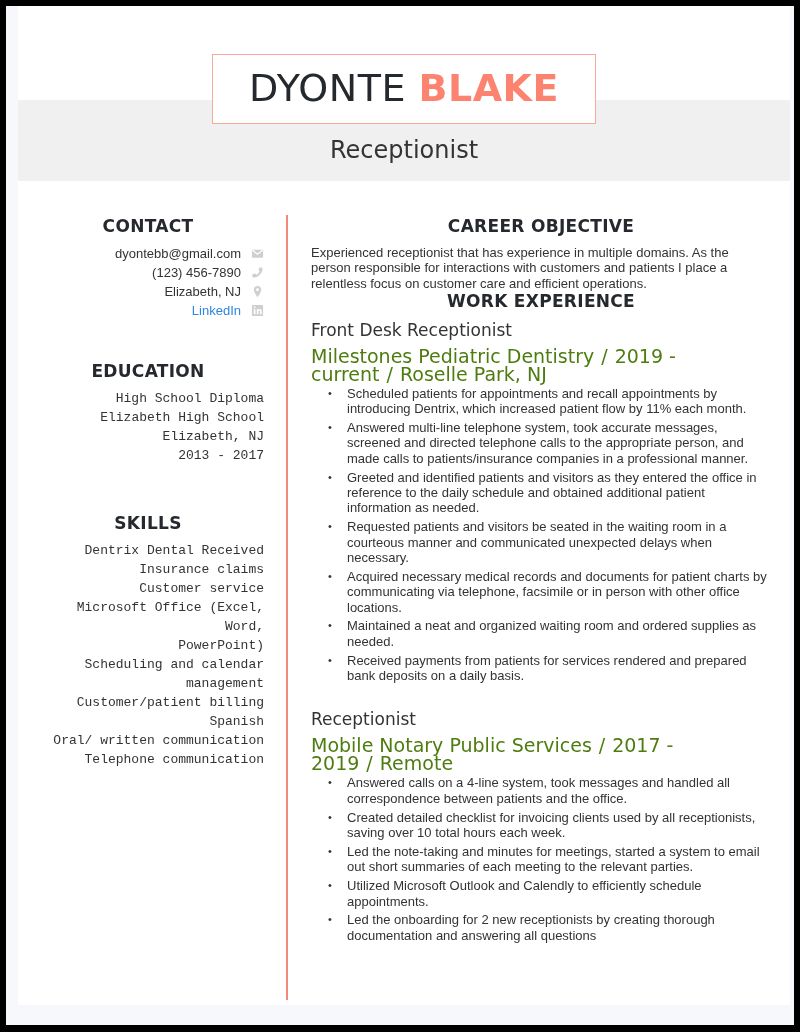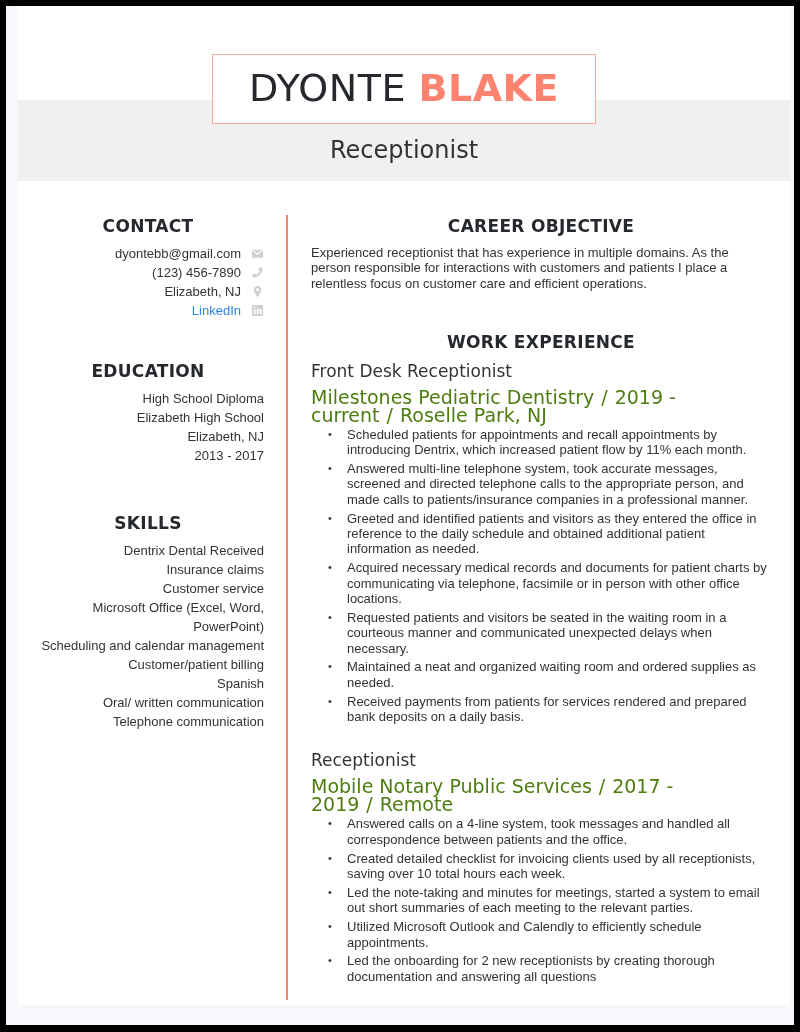--- a/index.html
+++ b/index.html
@@ -90,38 +90,39 @@
     display: inline-flex;
     align-items: center;
     justify-content: center;
   }
   .icon svg { width: 13px; height: 13px; display: block; }
   .left-line {
     font-size: 13px;
     color: #333;
     line-height: 19px;
     padding-right: 0;
+    font-family: Liberation Mono, monospace;
   }
   .edu-block { margin-top: 41px; }
   .skills-block { margin-top: 48px; }
   .skills-block .left-line { line-height: 19px; }
   
   .right-col {
     position: absolute;
     left: 293px; top: 210px;
     width: 460px;
     font-family: "Liberation Sans", sans-serif;
   }
   .objective-text {
     font-size: 13px;
     color: #333;
     line-height: 15.3px;
     margin-top: 9px;
   }
-  .work-title { margin-top: 41px; }
+  .work-title { }
   .job-name {
     font-family: "DejaVu Sans", sans-serif;
     font-size: 17px;
     color: #333;
     margin-top: 8px;
     line-height: 22px;
   }
   .job-meta {
     font-family: "DejaVu Sans", sans-serif;
     font-size: 19px;
@@ -243,22 +244,22 @@
 
         <div class="job">
           <div class="job-name">Front Desk Receptionist</div>
           <div class="job-meta">
             <span>Milestones Pediatric Dentistry</span><span class="sep">/</span><span>2019 - current</span><span class="sep">/</span><span>Roselle Park, NJ</span>
           </div>
           <ul class="bullets">
             <li>Scheduled patients for appointments and recall appointments by introducing Dentrix, which increased patient flow by 11% each month.</li>
             <li>Answered multi-line telephone system, took accurate messages, screened and directed telephone calls to the appropriate person, and made calls to patients/insurance companies in a professional manner.</li>
             <li>Greeted and identified patients and visitors as they entered the office in reference to the daily schedule and obtained additional patient information as needed.</li>
+            <li>Requested patients and visitors be seated in the waiting room in a courteous manner and communicated unexpected delays when necessary.</li>
             <li>Acquired necessary medical records and documents for patient charts by communicating via telephone, facsimile or in person with other office locations.</li>
-            <li>Requested patients and visitors be seated in the waiting room in a courteous manner and communicated unexpected delays when necessary.</li>
             <li>Maintained a neat and organized waiting room and ordered supplies as needed.</li>
             <li>Received payments from patients for services rendered and prepared bank deposits on a daily basis.</li>
           </ul>
         </div>
 
         <div class="job job2">
           <div class="job-name">Receptionist</div>
           <div class="job-meta">
             <span>Mobile Notary Public Services</span><span class="sep">/</span><span>2017 - 2019</span><span class="sep">/</span><span>Remote</span>
           </div>

